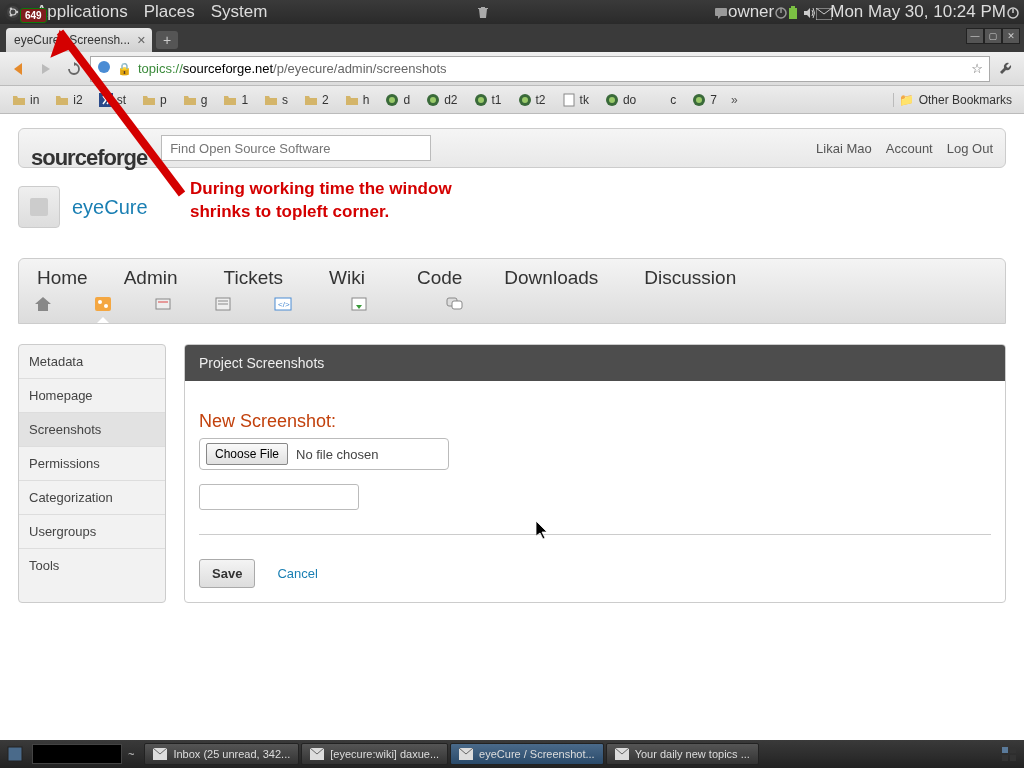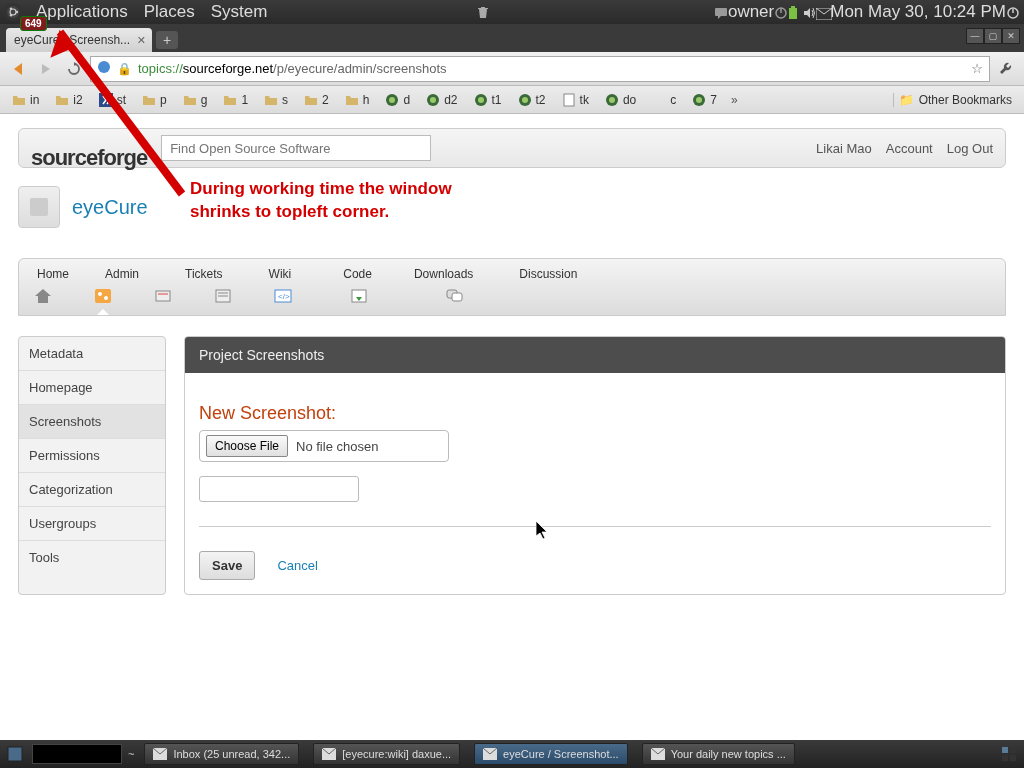--- a/index.html
+++ b/index.html
@@ -46,21 +46,21 @@
 .sf-header { border: 1px solid #ccc; border-radius: 6px; background: linear-gradient(#f5f5f5,#e8e8e8); height: 40px; display: flex; align-items: center; padding: 0 12px; margin: 6px 0 18px 0; }
 .sf-logo { font-family: Arial; font-size: 22px; letter-spacing: -1px; color: #333; font-weight: bold; margin-top: 19px; }
 .search-box { margin-left: 14px; border: 1px solid #bbb; background: #fff; height: 26px; width: 270px; padding: 0 8px; font-size: 13px; color: #888; }
 .sf-right { margin-left: auto; display: flex; gap: 14px; color: #555; font-size: 13px; }
 
 .project-row { display: flex; align-items: center; margin-bottom: 30px; }
 .project-icon { width: 42px; height: 42px; background: linear-gradient(#efefef,#ddd); border: 1px solid #ccc; border-radius: 4px; margin-right: 12px; display:flex;align-items:center;justify-content:center;color:#aaa; }
 .project-name { color: #1a7fb3; font-size: 20px; }
 
 .tabs-nav { border: 1px solid #ccc; border-radius: 6px 6px 0 0; background: linear-gradient(#f4f4f4,#dcdcdc); }
-.tabs-row1 { display: flex; gap: 8px; padding: 8px 14px 2px 14px; font-size: 12px; color: #333; }
+.tabs-row1 { display: flex; gap: 8px; padding: 8px 14px 2px 14px; font-size: 19px; color: #333; }
 .tabs-row1 span { padding: 0 4px; }
 .tabs-row2 { display: flex; gap: 40px; padding: 4px 14px 10px 14px; }
 .tabs-row2 .tab-icon { width: 20px; height: 18px; display: inline-flex; align-items:center; justify-content:center; }
 .tabs-row2 .tab-icon.active { position: relative; }
 .tabs-row2 .tab-icon.active::after { content:""; position:absolute; bottom:-10px; left:50%; transform:translateX(-50%); width:0;height:0;border-left:6px solid transparent;border-right:6px solid transparent;border-bottom:6px solid #fff; }
 
 .admin-area { display: flex; gap: 18px; margin-top: 20px; }
 .sidebar { width: 148px; border: 1px solid #ccc; border-radius: 4px; background: #f2f2f2; }
 .sidebar div { padding: 9px 10px; font-size: 13px; color: #444; border-bottom: 1px solid #ddd; }
 .sidebar div:last-child { border-bottom:none; }
@@ -80,21 +80,21 @@
 .cancel-link { color: #1a7fb3; font-size: 13px; }
 
 
 .annot-arrow { position: absolute; top: 24px; left: 12px; pointer-events: none; }
 .annot-text { position: absolute; top: 178px; left: 190px; color: #d40000; font-size: 17px; font-weight: bold; line-height: 1.35; pointer-events: none; }
 
 
 .cursor { position:absolute; left: 536px; top: 521px; pointer-events:none; }
 
 
-.badge649 { position:absolute; top:16px; left:20px; background:#7f1d1d; color:#fff; font-size:10px; font-weight:bold; padding:1px 4px; border-radius:3px; border:1px solid #0a7a0a; }
+.badge649 { position:absolute; top:8px; left:20px; background:#7f1d1d; color:#fff; font-size:10px; font-weight:bold; padding:1px 4px; border-radius:3px; border:1px solid #0a7a0a; }
 
 
 .gnome-bottom { position: absolute; bottom: 0; left: 0; right: 0; height: 28px; background: linear-gradient(#3a3a3a,#222); display: flex; align-items: center; color: #ddd; font-size: 11px; padding: 0 4px; gap: 2px; }
 .taskbtn { background: linear-gradient(#555,#333); border:1px solid #222; border-radius:2px; height:22px; display:flex; align-items:center; gap:6px; padding:0 8px; max-width:200px; }
 .taskbtn.active { background: linear-gradient(#4a6a8a,#2a4a6a); }
 .showdesktop { width:22px; height:22px; display:flex;align-items:center;justify-content:center; }
 .terminal-indicator { width:90px;height:20px;background:#000;border:1px solid #444;margin:0 4px;}
 </style>
 </head>
 <body>
@@ -466,21 +466,21 @@
   </svg>
 
 <div class="gnome-bottom">
   <div class="showdesktop">
       <svg width="16" height="16">
         <rect x="1" y="1" width="14" height="14" fill="#4a6a8a" stroke="#222"></rect>
       </svg>
     </div>
   <div class="terminal-indicator"></div>
   <span style="color:#ccc;margin-right:8px;">~</span>
-  <div id="taskbar-container" style="display:flex;gap:14px;flex:1;">
+  <div id="taskbar-container" style="display:flex;gap:2px;flex:1;">
       <div class="taskbtn">
         <svg width="14" height="12">
           <rect width="14" height="12" fill="#ddd"></rect>
           <path d="M0 0 L7 6 L14 0" fill="none" stroke="#666"></path>
         </svg>
         <span>Inbox (25 unread, 342...</span>
       </div>
       <div class="taskbtn">
         <svg width="14" height="12">
           <rect width="14" height="12" fill="#ddd"></rect>

